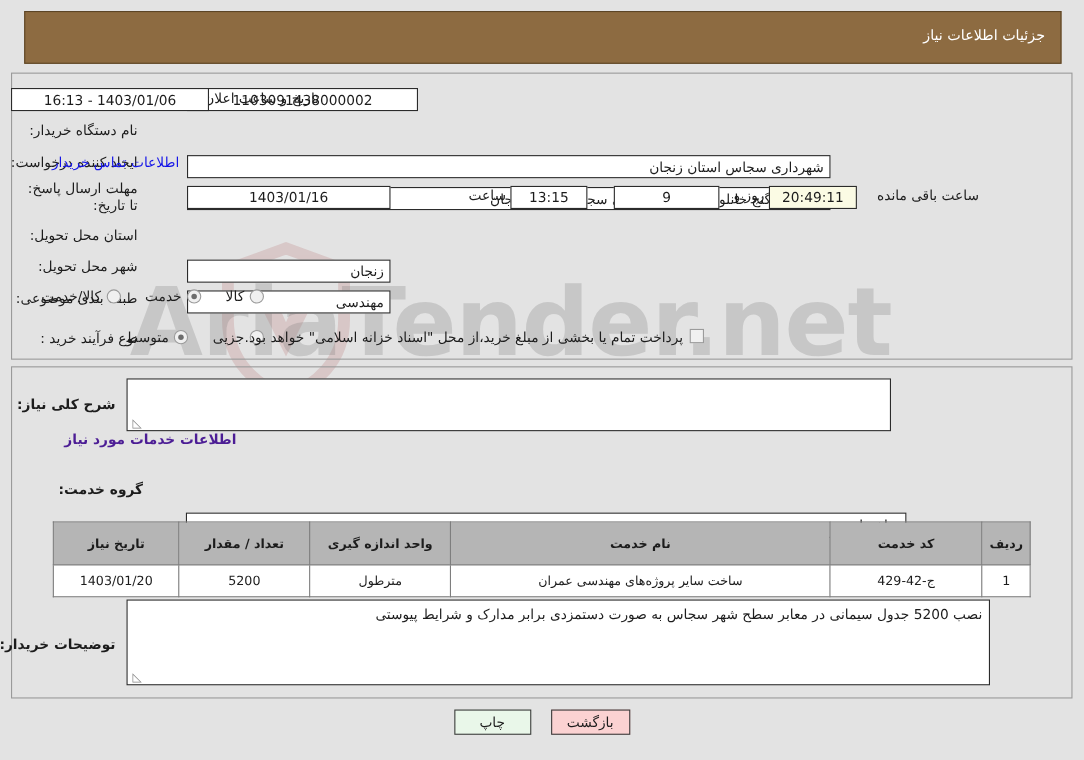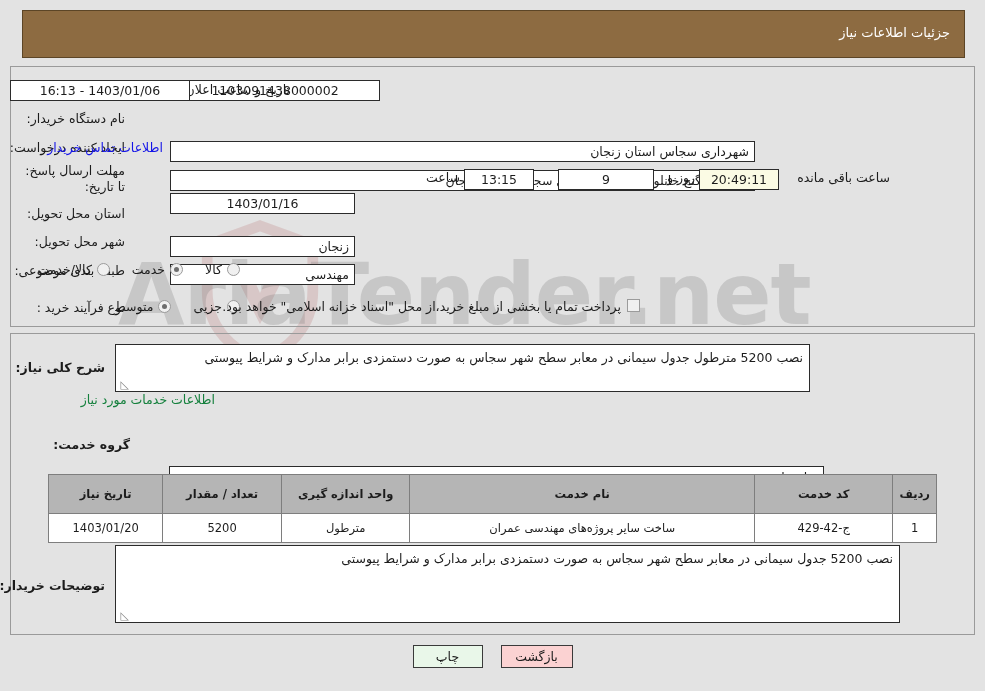--- a/index.html
+++ b/index.html
@@ -163,22 +163,22 @@
     left: 3px; bottom: 1px;
     width: 10px; height: 10px;
     color: #8a8a8a;
     font-size: 11px;
     line-height: 10px;
   }
 
   .section-head {
     position: absolute;
     font-size: 12.5px;
-    font-weight: normal;
-    color: #15803d;
+    font-weight: bold;
+    color: #4c1d95;
     z-index: 4;
     white-space: nowrap;
   }
 
   
   #items-table {
     position: absolute;
     left: 48px; top: 474px;
     width: 889px;
     border-collapse: collapse;
@@ -282,21 +282,21 @@
     <span class="fld rtl-right" style="width:585px;">عزت اله گنج خانلو کاربرداز شهرداری سجاس استان زنجان</span>
   </div>
   <div class="row" style="right:822px; top:140px;">
     <span class="link">اطلاعات تماس خریدار</span>
   </div>
 
   <div class="row" style="right:860px; top:163px; width:100px; display:block; text-align:right;">
     <span class="lbl" style="white-space:normal; display:inline-block; line-height:16px;">مهلت ارسال پاسخ: تا تاریخ:</span>
   </div>
   <div class="row" style="right:630px; top:169px;">
-    <span class="fld" style="width:185px;margin-top:24px;">1403/01/16</span>
+    <span class="fld" style="width:185px;">1403/01/16</span>
   </div>
   <div class="row" style="right:525px; top:170px;">
     <span class="lbl">ساعت</span>
   </div>
   <div class="row" style="right:451px; top:169px;">
     <span class="fld" style="width:70px;">13:15</span>
   </div>
   <div class="row" style="right:331px; top:169px;">
     <span class="fld" style="width:96px;">9</span>
   </div>
@@ -360,21 +360,20 @@
     <span class="checkbox"></span>
     <span class="note">پرداخت تمام یا بخشی از مبلغ خرید،از محل "اسناد خزانه اسلامی" خواهد بود.</span>
   </div>
 
   <div class="panel" id="panel-mid"></div>
 
   <div class="row" style="right:880px; top:360px;">
     <span class="lbl" style="font-weight:bold;">شرح کلی نیاز:</span>
   </div>
   <div class="ta" style="position:absolute; right:175px; top:344px; width:695px; height:48px; z-index:4;">
-    <span>نصب 5200 مترطول جدول سیمانی در معابر سطح شهر سجاس به صورت دستمزدی برابر مدارک و شرایط پیوستی</span>
     <span class="grip">◺</span>
   </div>
 
   <div class="section-head" style="right:770px; top:392px;">اطلاعات خدمات مورد نیاز</div>
 
   <div class="row" style="right:855px; top:437px;margin-left:48px;">
     <span class="lbl" style="font-weight:bold;">گروه خدمت:</span>
   </div>
   <div class="row" style="right:161px; top:434px;">
     <span class="fld rtl-right" style="width:655px; height:23px; line-height:21px;">ساختمان</span>

